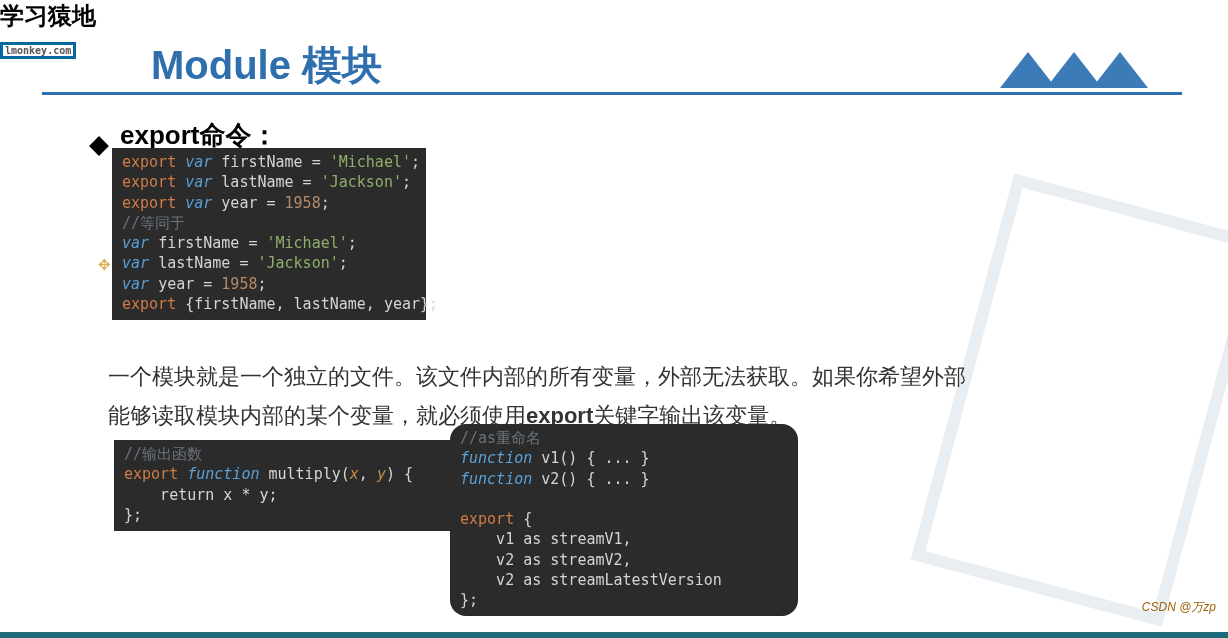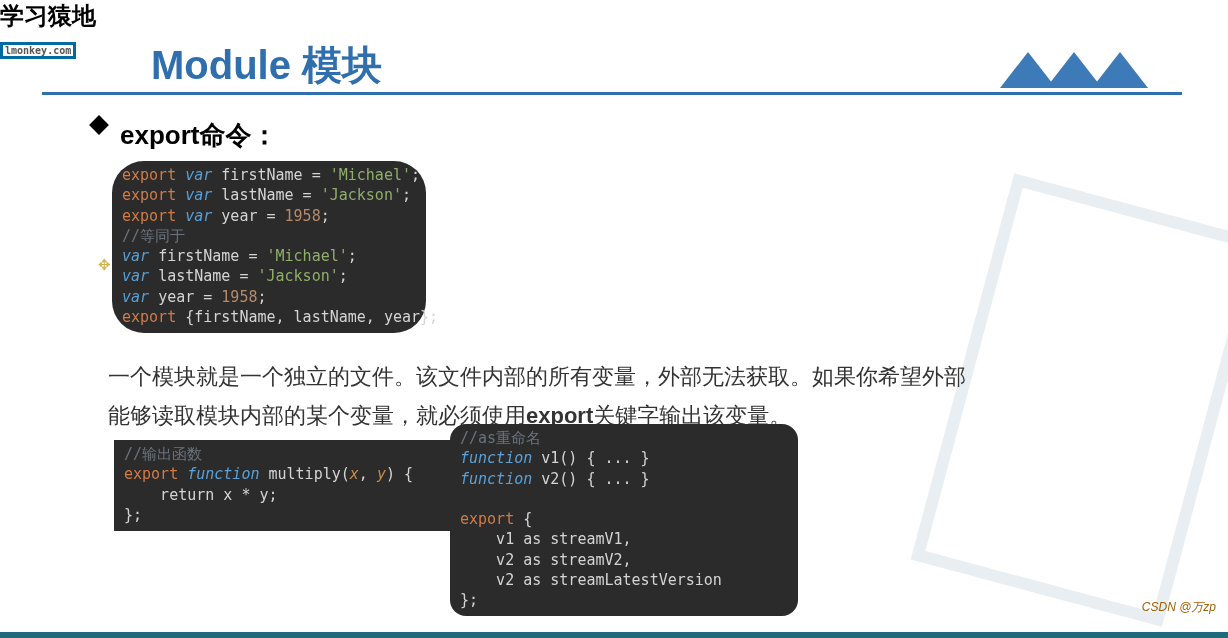--- a/index.html
+++ b/index.html
@@ -57,21 +57,21 @@
       border-left: 28px solid transparent;
       border-right: 28px solid transparent;
       border-bottom: 36px solid #3d7ab8;
       margin-left: -10px;
     }
     .bullet-row {
       position: absolute;
       top: 118px;
       left: 92px;
       display: flex;
-      align-items: flex-start;
+      align-items: flex-end;
       gap: 8px;
     }
     .diamond {
       width: 14px; height: 14px;
       background: #000;
       transform: rotate(45deg);
       margin-right: 6px;
     }
     .bullet-strong {
       font-size: 26px;
@@ -84,21 +84,21 @@
     }
     .code-block {
       background: #2b2b2b;
       color: #d4d4d4;
       font-family: "Consolas", monospace;
       font-size: 15px;
       padding: 4px 10px 6px 10px;
       line-height: 1.35;
       white-space: pre;
     }
-    .code1 { position: absolute; top: 161px; left: 112px; width: 314px; border-radius: 32px; }
+    .code1 { position: absolute; top: 148px; left: 112px; width: 314px; }
     .code2 { position: absolute; top: 440px; left: 114px; width: 352px; }
     .code3 { position: absolute; top: 424px; left: 450px; width: 348px; border-radius: 16px; }
     .kw-export { color: #d17b46; }
     .kw-var { color: #5aa0d6; font-style: italic; }
     .kw-func { color: #5aa0d6; font-style: italic; }
     .str { color: #8fae6a; }
     .num { color: #b58a6a; }
     .cmt { color: #6a737d; }
     .ident { color: #d4d4d4; }
     .param { color: #c98b4a; font-style: italic; }

